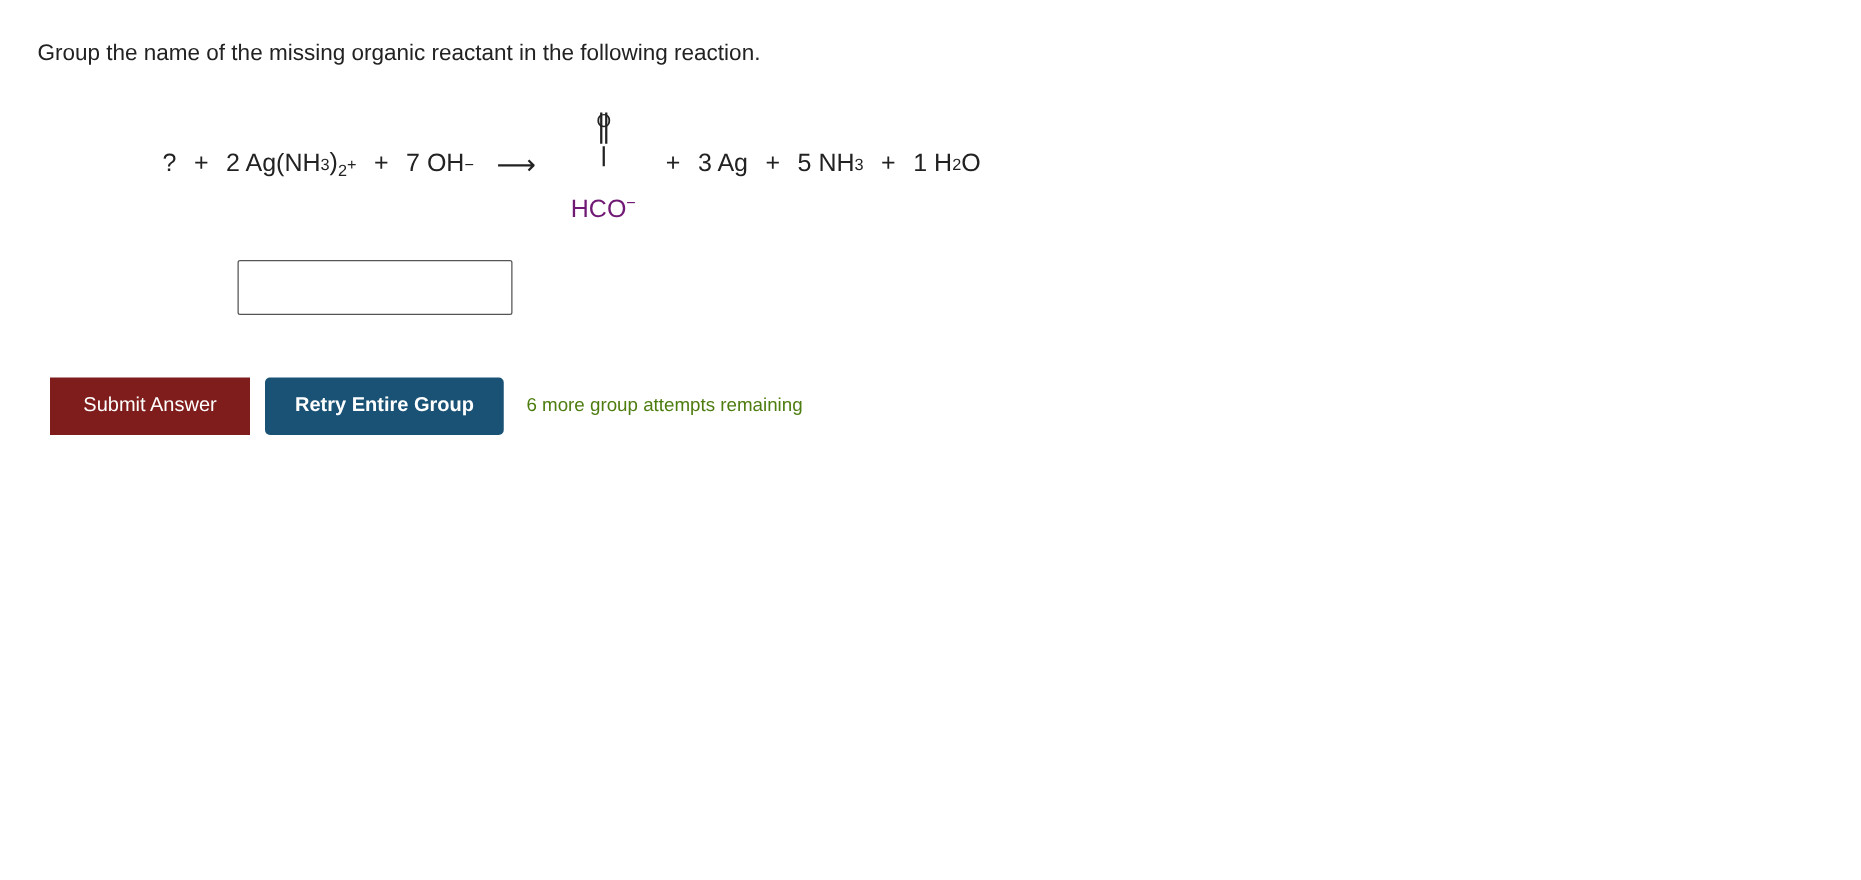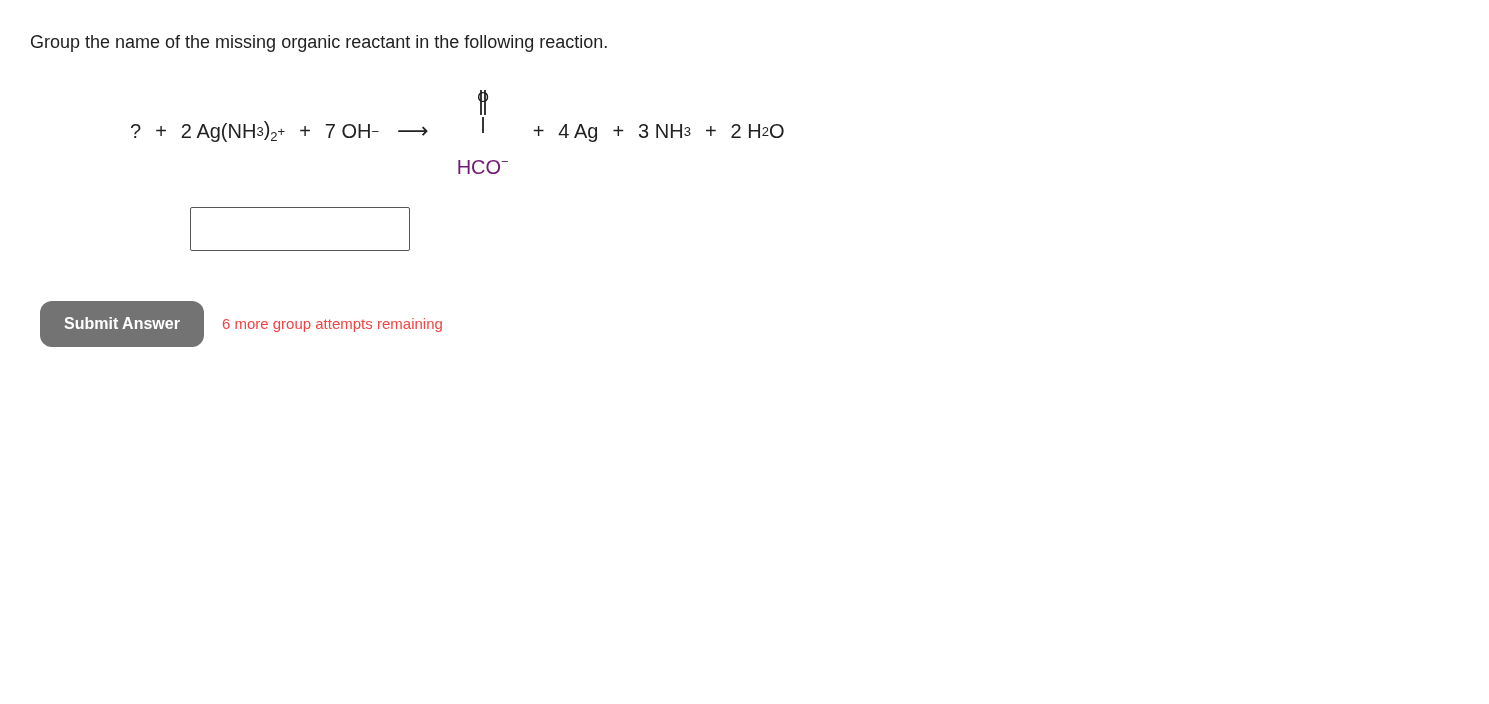--- a/index.html
+++ b/index.html
@@ -87,46 +87,46 @@
     }
 
     .button-row {
       display: flex;
       align-items: center;
       gap: 12px;
       margin-left: 10px;
     }
 
     .btn-submit {
-      background-color: #737373;
+      background-color: #7f1d1d;
       color: #ffffff;
       border: none;
       padding: 14px 24px;
       font-size: 16px;
-      font-weight: bold;
-      border-radius: 12px;
+      font-weight: normal;
+      border-radius: 0;
       cursor: pointer;
       min-width: 160px;
     }
 
     .btn-retry {
       background-color: #1a5276;
       color: #ffffff;
       border: none;
       padding: 14px 24px;
       font-size: 16px;
       font-weight: bold;
       border-radius: 4px;
       cursor: pointer;
       min-width: 180px;
     }
 
     .attempts-text {
       font-size: 15px;
-      color: #ef4444;
+      color: #4d7c0f;
       margin-left: 6px;
     }
 
     .chem-formula {
       white-space: nowrap;
     }
   </style>
 </head>
 <body>
 
@@ -164,37 +164,38 @@
       <line x1="30" y1="32" x2="30" y2="48" stroke="#222" stroke-width="1.8"></line>
 
       <text x="30" y="6" text-anchor="middle" font-size="15" font-family="Arial" fill="#222" dominant-baseline="hanging">O</text>
     </svg>
 
     <span style="font-size:20px; color:#701a75; line-height:1;">HCO<sup style="font-size:13px;">−</sup></span>
   </span>
   <span class="plus">+</span>
 
   <span class="reaction-term chem-formula">
-    <span>4 Ag</span>
-  </span>
-  <span class="plus">+</span>
-
-  <span class="reaction-term chem-formula">
-    <span>3 NH</span>
+    <span>3 Ag</span>
+  </span>
+  <span class="plus">+</span>
+
+  <span class="reaction-term chem-formula">
+    <span>5 NH</span>
       <sub>3</sub>
   </span>
   <span class="plus">+</span>
 
   <span class="reaction-term chem-formula">
-    <span>2 H</span>
+    <span>1 H</span>
       <sub>2</sub>
       <span>O</span>
   </span>
 </div>
 
 <div class="answer-input-area">
   <input type="text" class="answer-input" placeholder="" style="">
 </div>
 
 <div class="button-row">
   <button class="btn-submit">Submit Answer</button>
+  <button class="btn-retry">Retry Entire Group</button>
   <span class="attempts-text">6 more group attempts remaining</span>
 </div>
 
 </body></html>

